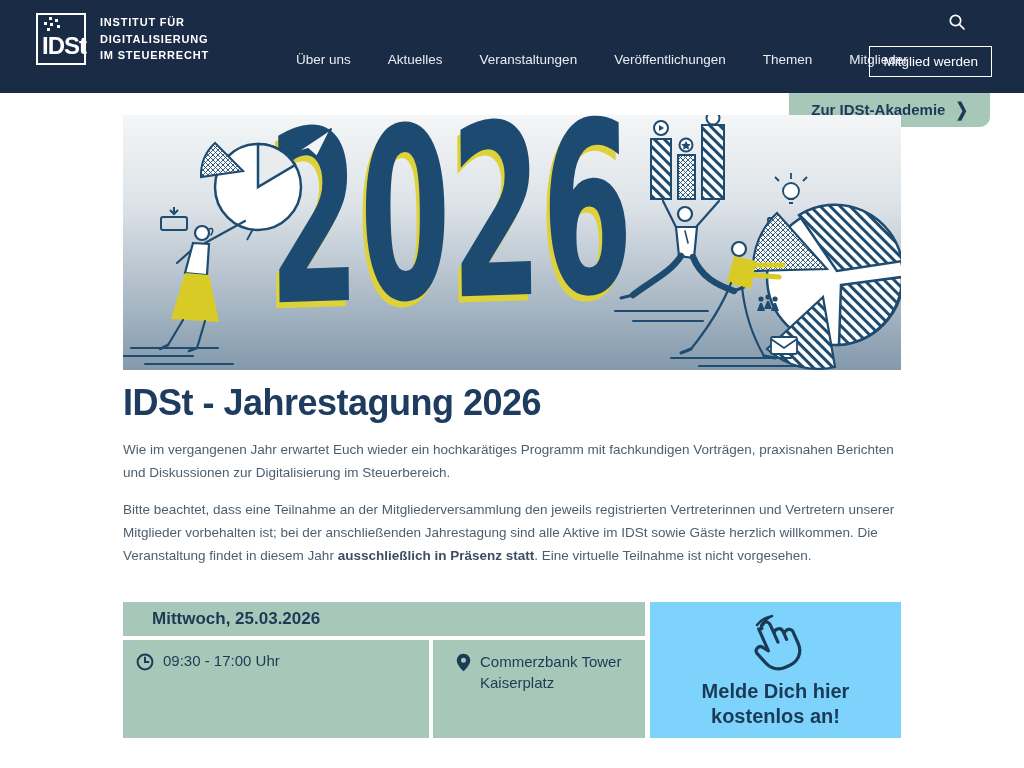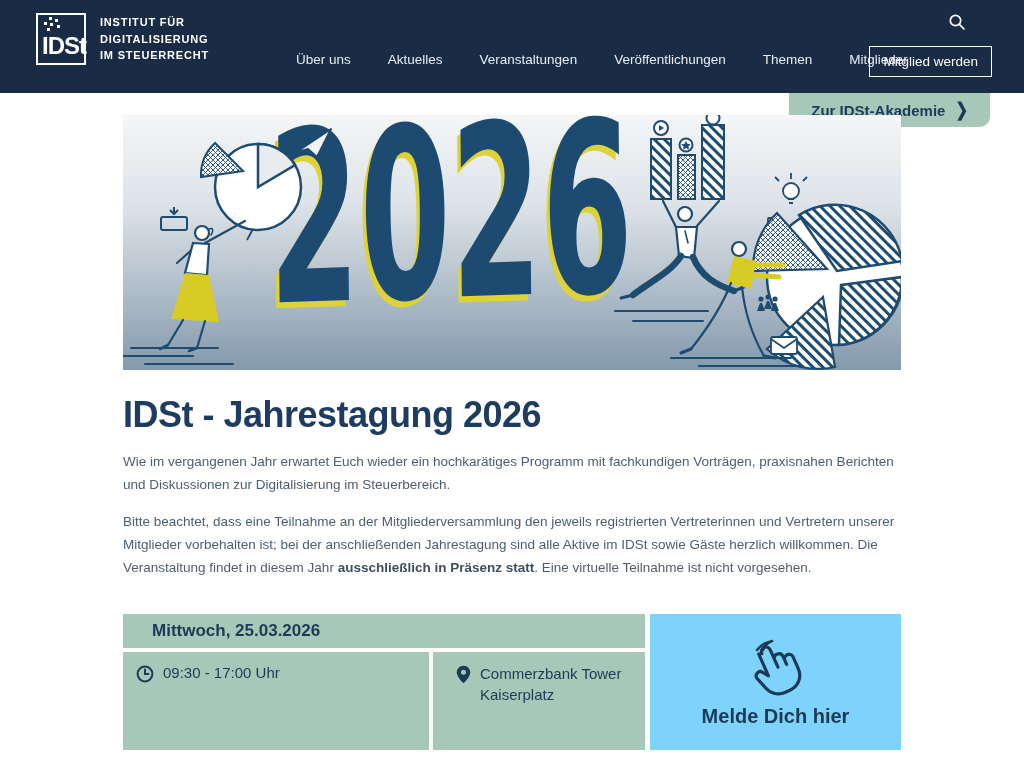--- a/index.html
+++ b/index.html
@@ -18,38 +18,38 @@
   .nav { position:absolute; left:296px; top:52px; display:flex; gap:37px; }
   .nav a { color:#e9edf3; font-size:13.5px; text-decoration:none; white-space:nowrap; cursor:pointer; }
   .search { position:absolute; right:58px; top:13px; cursor:pointer; }
   .member-btn { position:absolute; right:32px; top:46px; background:transparent;
                 border:1.5px solid #fff; color:#fff; font-size:13.5px;
                 padding:7px 13px; cursor:pointer; font-family:inherit; }
 
   
   .akademie { position:absolute; top:93px; right:34px; background:#a7c8b8;
               border-radius:0 0 10px 10px; padding:8px 22px; display:flex;
-              align-items:center; gap:10px; cursor:pointer; text-decoration:none; }
+              gap:10px; cursor:pointer; text-decoration:none; }
   .akademie span { color:#1b3a5a; font-weight:bold; font-size:15px; }
   .akademie .chev { font-size:15px; transform:scaleY(1.25); }
 
   
   .content { position:absolute; left:123px; top:115px; width:778px; }
 
   
   .hero { position:relative; width:778px; height:255px; overflow:hidden;
           background:linear-gradient(180deg,#f4f6f7 0%, #dde3e8 35%, #aebcc8 70%, #8399ac 100%); }
   .year { position:absolute; left:6px; top:-28px; width:620px; text-align:center;
           font-family:"DejaVu Sans", sans-serif; font-weight:bold; font-size:238px;
           line-height:255px; color:#1d4a70; transform:scaleX(0.55) rotate(-1deg);
           text-shadow:-6px 6px 0 #ddd23a; }
   .hero svg.illu { position:absolute; left:0; top:0; }
 
   
-  .page-title { margin-top:24px; font-size:36px; font-weight:bold; color:#1e3b60;
+  .page-title { margin-top:12px; font-size:36px; font-weight:bold; color:#1e3b60;
                 letter-spacing:-0.5px; }
   .para { margin-top:15px; font-size:13.5px; line-height:1.68; color:#4c5e6f; }
   .para b { color:#3c4f61; }
 
   
   .event-row { display:flex; gap:5px; margin-top:35px; height:136px; }
   .event-box { width:522px; background:#a7c8b8; display:flex; flex-direction:column; }
   .event-date { padding:7px 29px; font-size:17px; font-weight:bold; color:#1b3a55;
                 border-bottom:4px solid #fff; }
   .event-body { flex:1; display:flex; }
@@ -258,16 +258,17 @@
         <g transform="rotate(-24 46 34)" stroke="#1b3a55" stroke-width="3.2" fill="none" stroke-linecap="round" stroke-linejoin="round">
           <path d="M37,12 a4.6,4.6 0 0 1 9.2,0 v19 m0,-9 a4.6,4.6 0 0 1 9,1 v9 m0,-5 a4.6,4.6 0 0 1 9,2 v11 c0,11 -8,17 -17,17 h-5 c-8,0 -14,-6 -16,-13 l-3.6,-11 a4.2,4.2 0 0 1 7.6,-3.4 l3.8,5.4 v-24"></path>
         </g>
         <g stroke="#1b3a55" stroke-width="2.6" fill="none" stroke-linecap="round">
           <path d="M30,14 a15,15 0 0 1 9,-9"></path>
           <path d="M24,8 a22,22 0 0 1 12,-8" transform="translate(0,6)"></path>
         </g>
       </svg>
       <div class="signup-label">
         <div>Melde Dich hier</div>
+        <div>kostenlos an!</div>
       </div>
     </div>
   </div>
 </div>
 
 </body></html>

